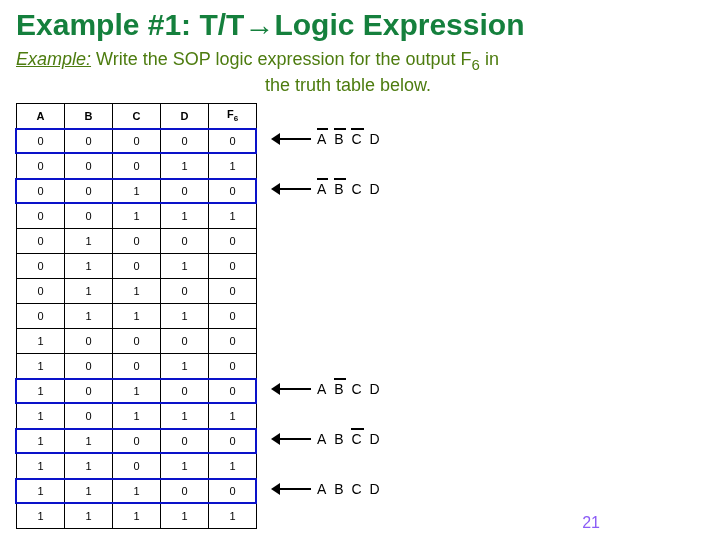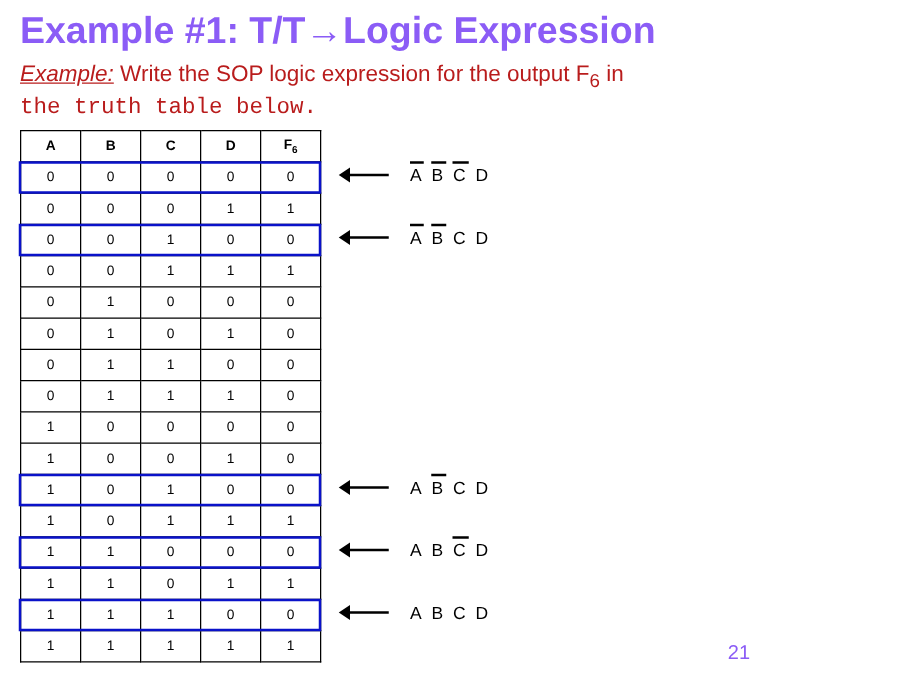--- a/index.html
+++ b/index.html
@@ -5,40 +5,39 @@
   * { box-sizing: border-box; margin: 0; padding: 0; }
   body {
     width: 720px;
     height: 540px;
     background: #fff;
     font-family: Arial, Helvetica, sans-serif;
     position: relative;
     padding: 8px 16px;
   }
   .title {
-    color: #8b5cf6;
+    color: #15803d;
     font-size: 30px;
     font-weight: bold;
     margin-bottom: 6px;
   }
   .subtitle {
     font-size: 18px;
-    color: #b91c1c;
+    color: #4d7c0f;
     margin-bottom: 6px;
     line-height: 1.25;
   }
   .subtitle .emph {
     font-style: italic;
     text-decoration: underline;
   }
   .subtitle .right-part {
     display: block;
-    text-align: left;
+    text-align: center;
     padding-right: 24px;
-    font-family: Liberation Mono, monospace;
   }
   .content-row {
     display: flex;
     align-items: flex-start;
     gap: 14px;
   }
   table.tt {
     border-collapse: collapse;
     table-layout: fixed;
   }
@@ -66,21 +65,21 @@
   }
   .terms-col {
     position: relative;
     width: 220px;
     height: 430px;
   }
   .term-line {
     position: absolute;
     display: flex;
     align-items: center;
-    gap: 17px;
+    gap: 6px;
     font-size: 14px;
     text-align: center;
   }
   .arrow {
     width: 40px;
     height: 14px;
     position: relative;
   }
   .arrow::before {
     content: "";

